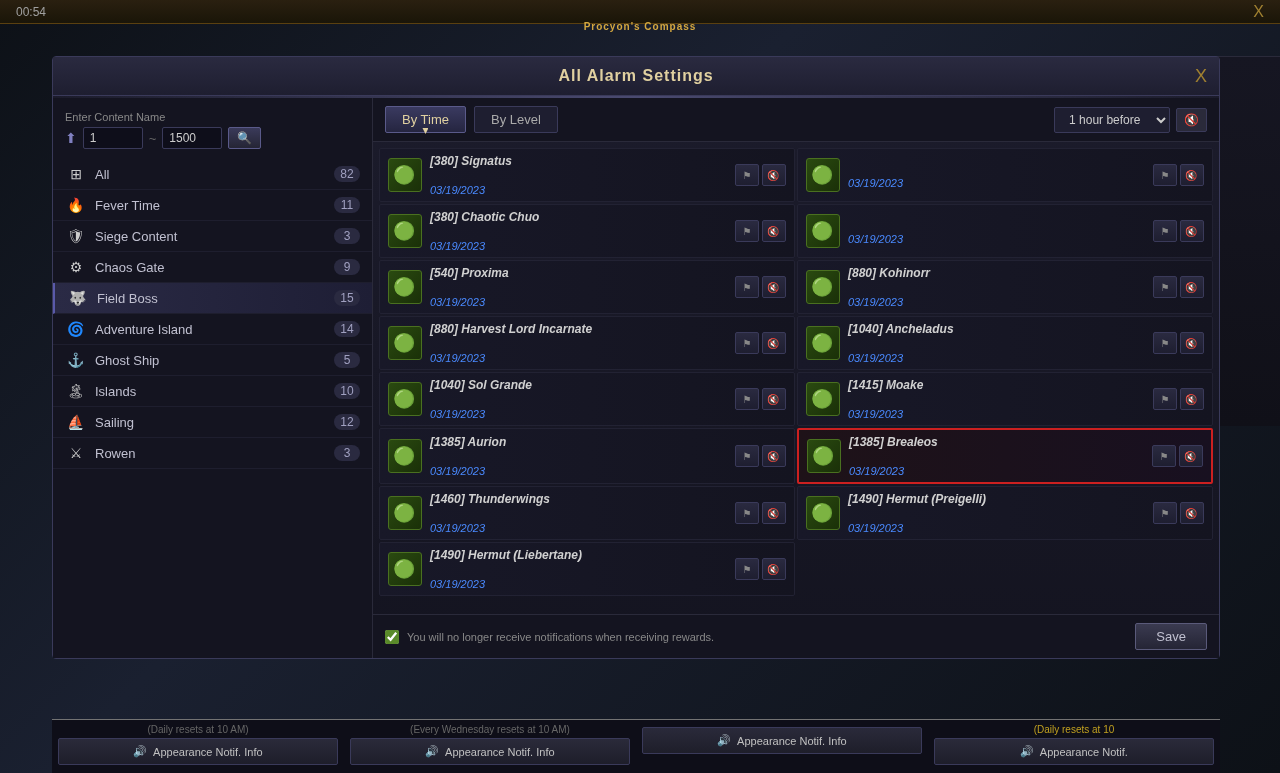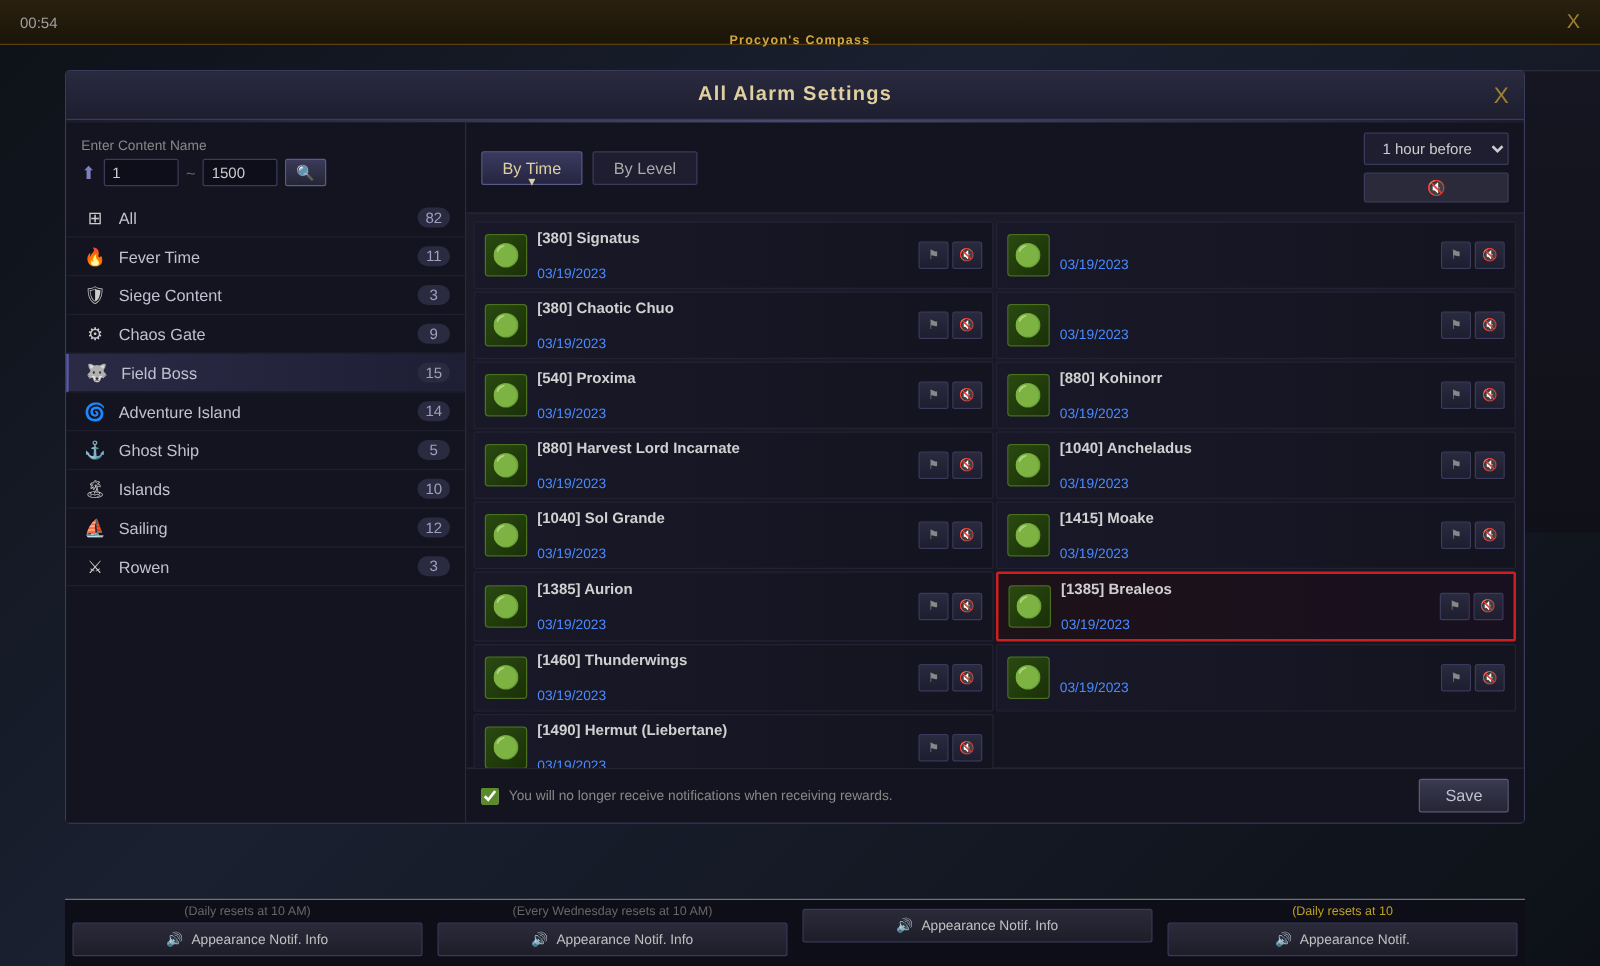--- a/index.html
+++ b/index.html
@@ -21,21 +21,21 @@
       background: linear-gradient(135deg, #0d1117 0%, #1a2030 40%, #0d1117 100%);
       z-index: 0;
     }
 
     
     .top-bar {
       position: absolute;
       top: 0;
       left: 0;
       right: 0;
-      height: 36px;
+      height: 24px;
       background: linear-gradient(to bottom, #2a2010 0%, #1a1508 100%);
       display: flex;
       align-items: center;
       justify-content: center;
       border-bottom: 1px solid #5a4010;
       z-index: 10;
     }
     .top-bar-title {
       color: #d4a840;
       font-size: 10px;
@@ -227,22 +227,22 @@
       width: 6px;
       height: 6px;
       background: #e0d0a0;
       clip-path: polygon(50% 100%, 0 0, 100% 0);
     }
 
     .spacer { flex: 1; }
 
     .time-select-area {
       display: flex;
+      align-items: center;
       gap: 6px;
-      flex-direction: column;
     }
     .time-dropdown {
       background: #1e1e30;
       border: 1px solid #3a3a5a;
       color: #ccc;
       padding: 4px 10px;
       font-size: 12px;
       cursor: pointer;
       border-radius: 2px;
     }
@@ -290,20 +290,21 @@
       background: linear-gradient(135deg, #2a4a10, #1a3008);
       border: 1px solid #4a7020;
       display: flex;
       align-items: center;
       justify-content: center;
       font-size: 18px;
       flex-shrink: 0;
     }
     .boss-info {
       flex: 1;
+      font-style: italic;
     }
     .boss-name {
       color: #d0d0d0;
       font-size: 12px;
       font-weight: bold;
     }
     .boss-date {
       color: #4a8aff;
       font-size: 11px;
       margin-top: 16px;
@@ -698,20 +699,21 @@
         <div class="boss-date">03/19/2023</div>
       </div>
       <div class="boss-actions">
         <button class="action-btn">⚑</button>
         <button class="action-btn">🔇</button>
       </div>
     </div>
           <div class="boss-row">
       <div class="boss-avatar">🟢</div>
       <div class="boss-info">
+        <div class="boss-name">[1490] Hermut (Preigelli)</div>
         <div class="boss-date">03/19/2023</div>
       </div>
       <div class="boss-actions">
         <button class="action-btn">⚑</button>
         <button class="action-btn">🔇</button>
       </div>
     </div>
           <div class="boss-row">
       <div class="boss-avatar">🟢</div>
       <div class="boss-info">

